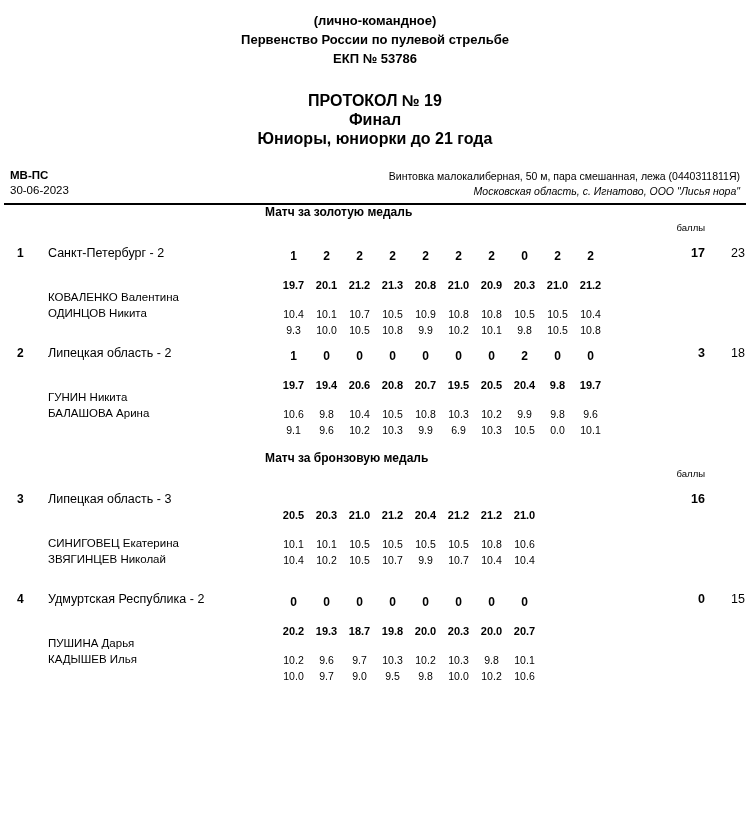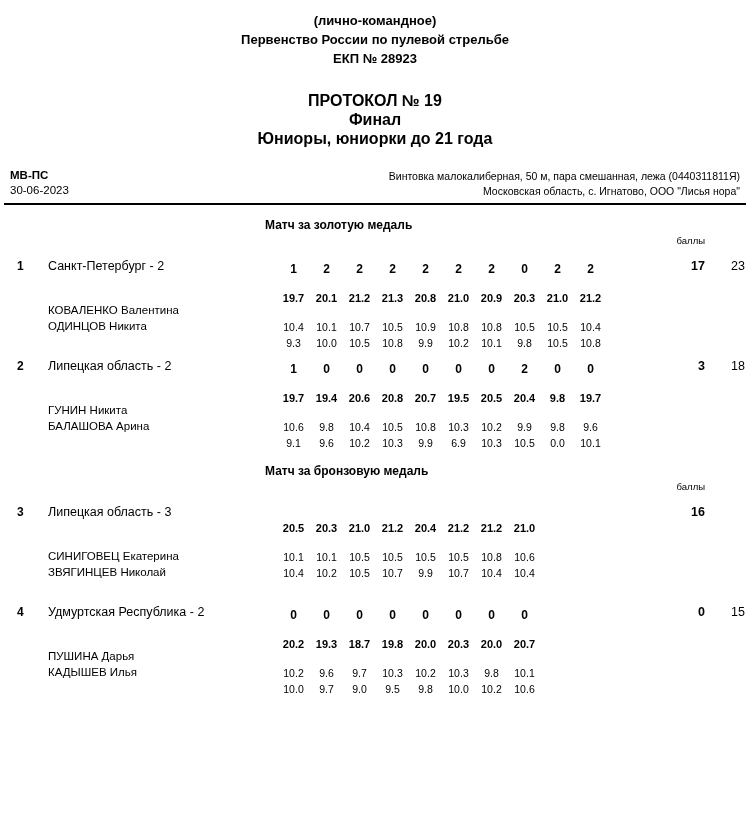--- a/index.html
+++ b/index.html
@@ -60,20 +60,21 @@
     position: absolute;
     right: 10px;
     top: 1px;
     font-size: 10.5px;
   }
   .meta-right-2 {
     position: absolute;
     right: 10px;
     top: 16px;
     font-size: 10.5px;
+    font-style: italic;
   }
   .rule {
     border-top: 2px solid #000;
     margin: 0 4px 0 4px;
   }
 
   
   .match {
     position: relative;
   }
@@ -167,39 +168,39 @@
   }
 </style>
 </head>
 <body>
 
 <div>
 
   <div class="title-block">
     <div class="title-line">(лично-командное)</div>
     <div class="title-line">Первенство России по пулевой стрельбе</div>
-    <div class="title-line">ЕКП № 28923</div>
+    <div class="title-line">ЕКП № 53786</div>
   </div>
 
   <div class="protocol-block">
     <div class="protocol-line">ПРОТОКОЛ № 19</div>
     <div class="protocol-line">Финал</div>
     <div class="protocol-line">Юниоры, юниорки до 21 года</div>
   </div>
 
   <div class="meta">
     <div class="meta-left-1">МВ-ПС</div>
     <div class="meta-left-2">30-06-2023</div>
     <div class="meta-right-1">Винтовка малокалиберная, 50 м, пара смешанная, лежа (0440311811Я)</div>
     <div class="meta-right-2">Московская область, с. Игнатово, ООО "Лисья нора"</div>
   </div>
   <div class="rule"></div>
 
   <div id="matches-container">
-      <div class="match" style="margin-top: 13px;">
+      <div class="match" style="">
         <div class="match-title">Матч за золотую медаль</div>
         <div class="points-label" style="top: 17px;">баллы</div>
         <div style="margin-top: 27px;">
           <div class="team">
             <div class="rank">1</div>
             <div class="team-name">Санкт-Петербург - 2</div>
             <div class="total-main">17</div>
             <div class="total-alt">23</div>
             <div class="athlete-name" style="top: 45px;">КОВАЛЕНКО Валентина</div>
             <div class="athlete-name" style="top: 61px;">ОДИНЦОВ Никита</div>

